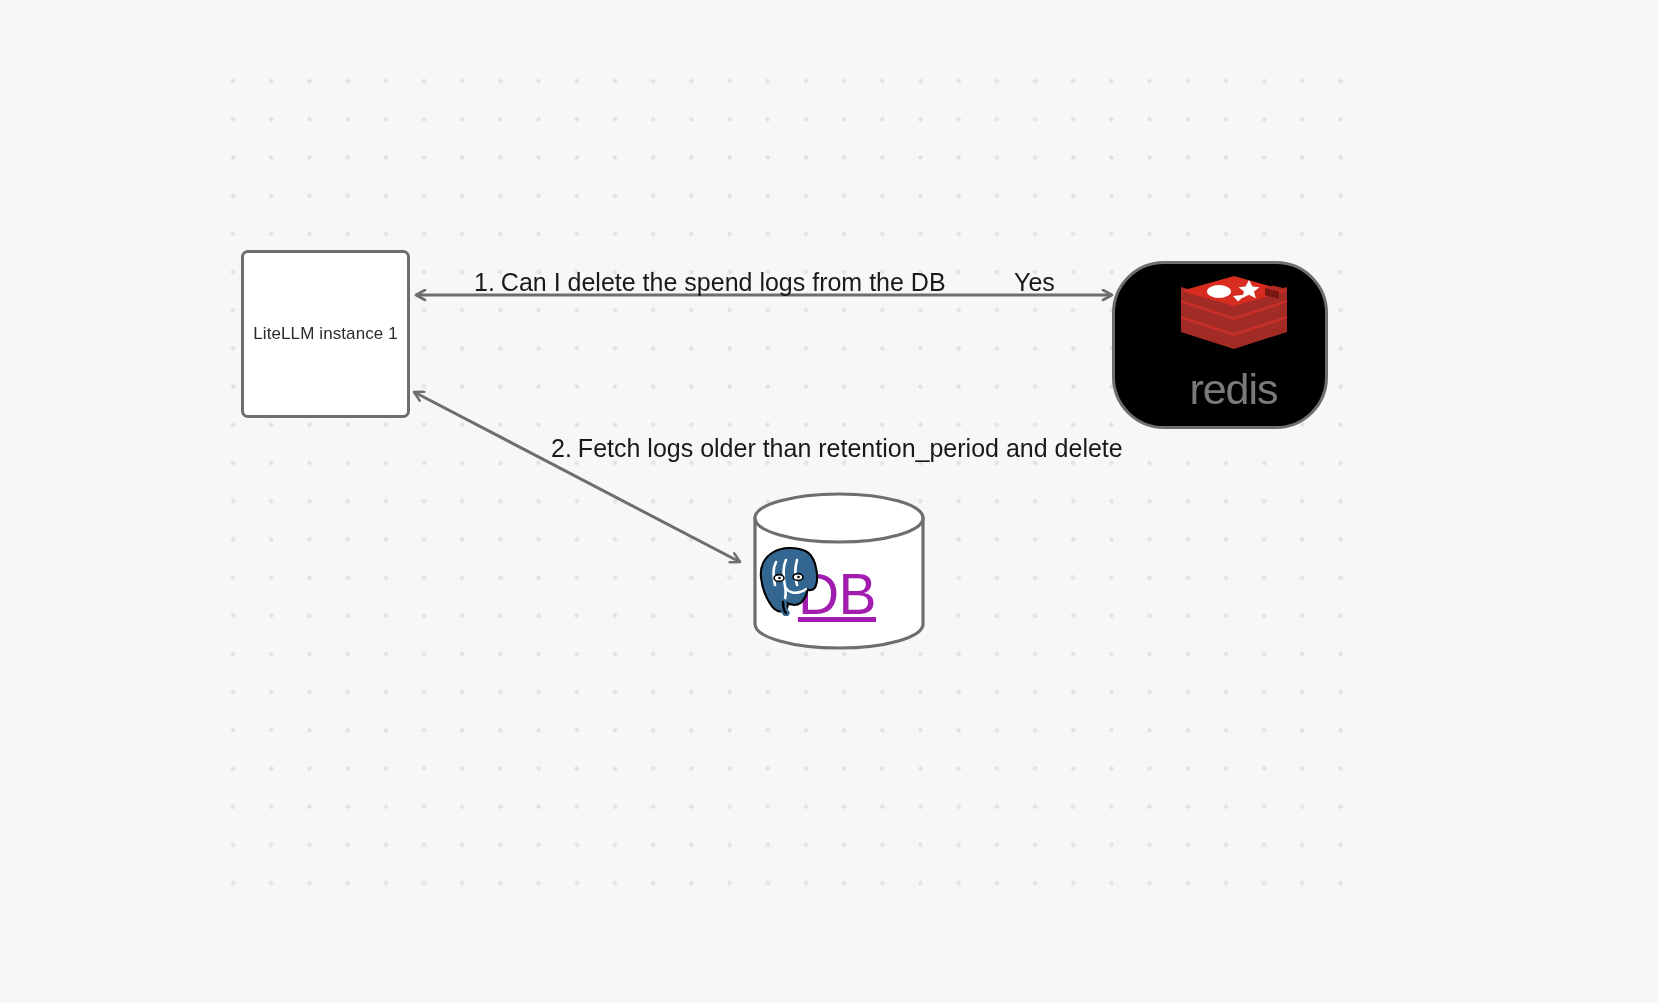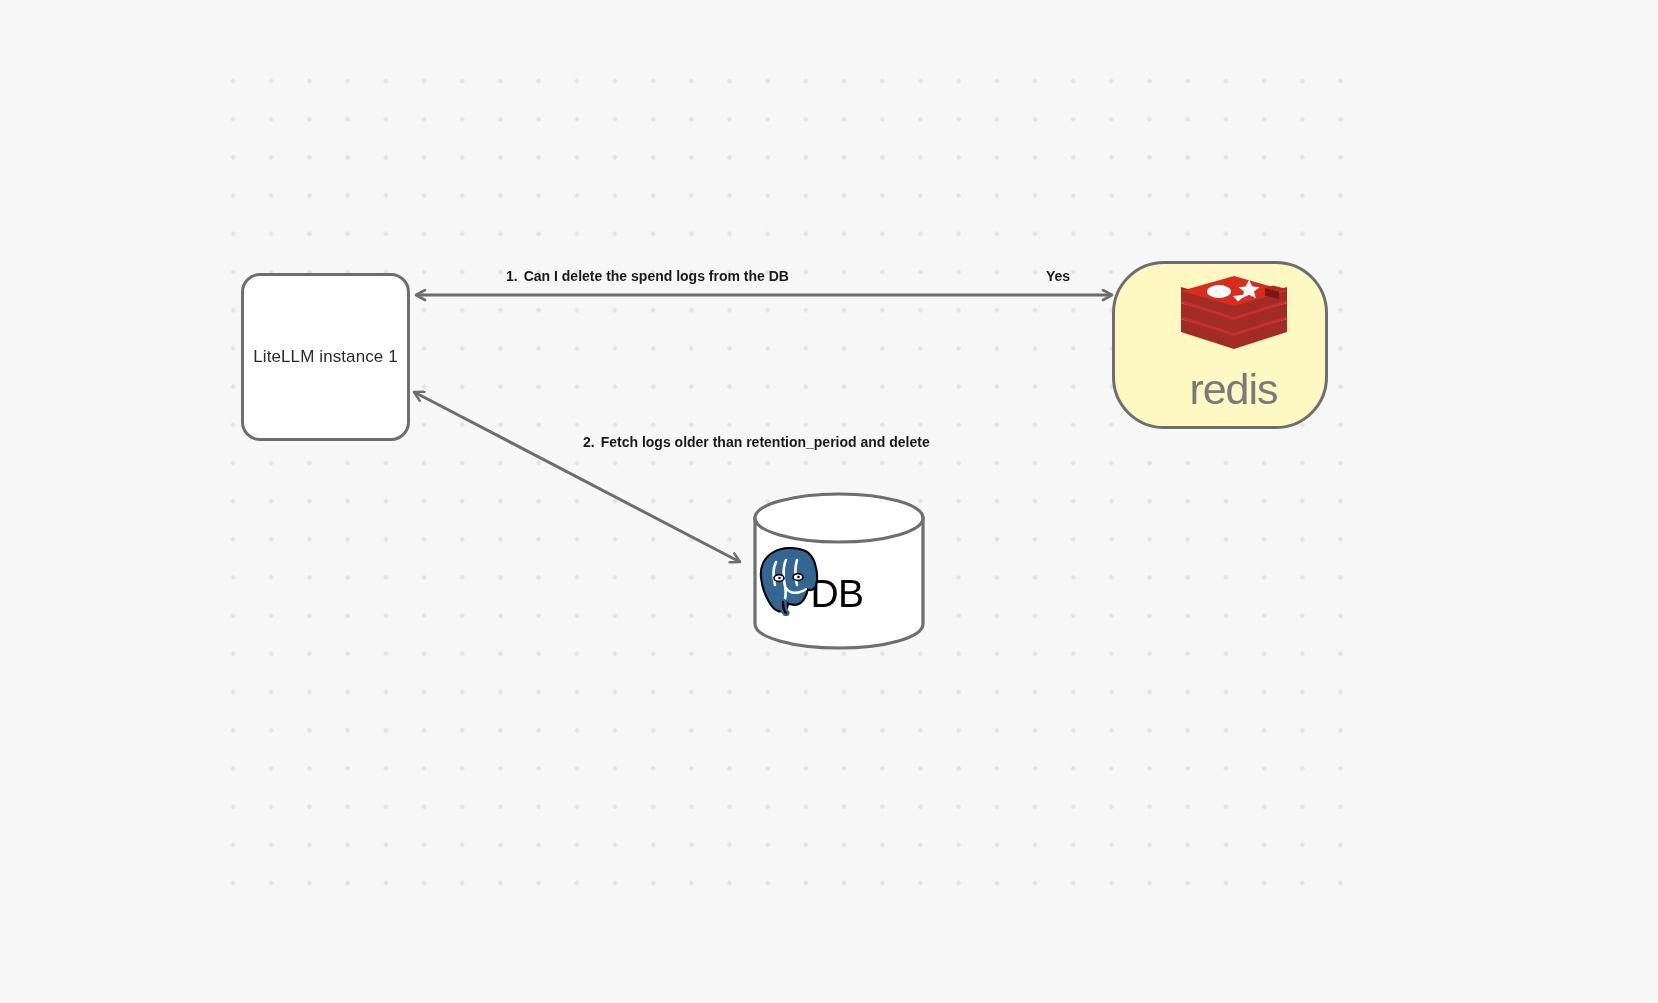--- a/index.html
+++ b/index.html
@@ -50,32 +50,32 @@
     align-items: center;
     justify-content: center;
   }
   .node-box .node-label {
     font-size: 17px;
     color: #2b2b2b;
     font-family: "Liberation Sans", sans-serif;
     letter-spacing: 0.1px;
   }
 
-  #node-instance-1 { left: 241px; top: 273px; width: 169px; height: 168px; border-radius: 19px; }
+  #node-instance-1 { left: 241px; top: 250px; width: 169px; height: 168px; }
   #node-instance-2 { left: 241px; top: 488px; width: 169px; height: 168px; }
   #node-instance-3 { left: 241px; top: 715px; width: 169px; height: 168px; }
 
   
   #node-redis {
     position: absolute;
     left: 1112px;
     top: 261px;
     width: 216px;
     height: 168px;
-    background: #fef9c3;
+    background: #000000;
     border: 3px solid #6e6e6e;
     border-radius: 52px;
     box-sizing: border-box;
     display: flex;
     flex-direction: column;
     align-items: center;
     justify-content: center;
     padding-left: 27px;
   }
   .redis-logo { width: 118px; height: 98px; margin-top: -6px; }
@@ -103,36 +103,36 @@
     left: 0;
     top: 52px;
     width: 174px;
     height: 100px;
     display: flex;
     align-items: center;
     justify-content: center;
   }
   .pg-logo { width: 72px; height: 72px; }
   .db-word {
-    font-size: 39px;
-    color: #000000;
+    font-size: 57px;
+    color: #a21caf;
     font-family: "Liberation Sans", sans-serif;
     letter-spacing: -0.5px;
     margin-left: -4px;
+    text-decoration: underline;
   }
 
   
   .edge-label {
     position: absolute;
-    font-size: 14px;
-    font-weight: bold;
+    font-size: 25px;
+    font-weight: normal;
     color: #191919;
     white-space: nowrap;
     font-family: "Liberation Sans", sans-serif;
-    margin-left: 32px;
   }
   #edge-label-1 { left: 474px; top: 268px; }
   #edge-label-1b { left: 1014px; top: 268px; }
   #edge-label-2 { left: 551px; top: 434px; }
   .step-num { margin-right: 6px; }
 </style>
 </head>
 <body>
 
 <div id="canvas">

